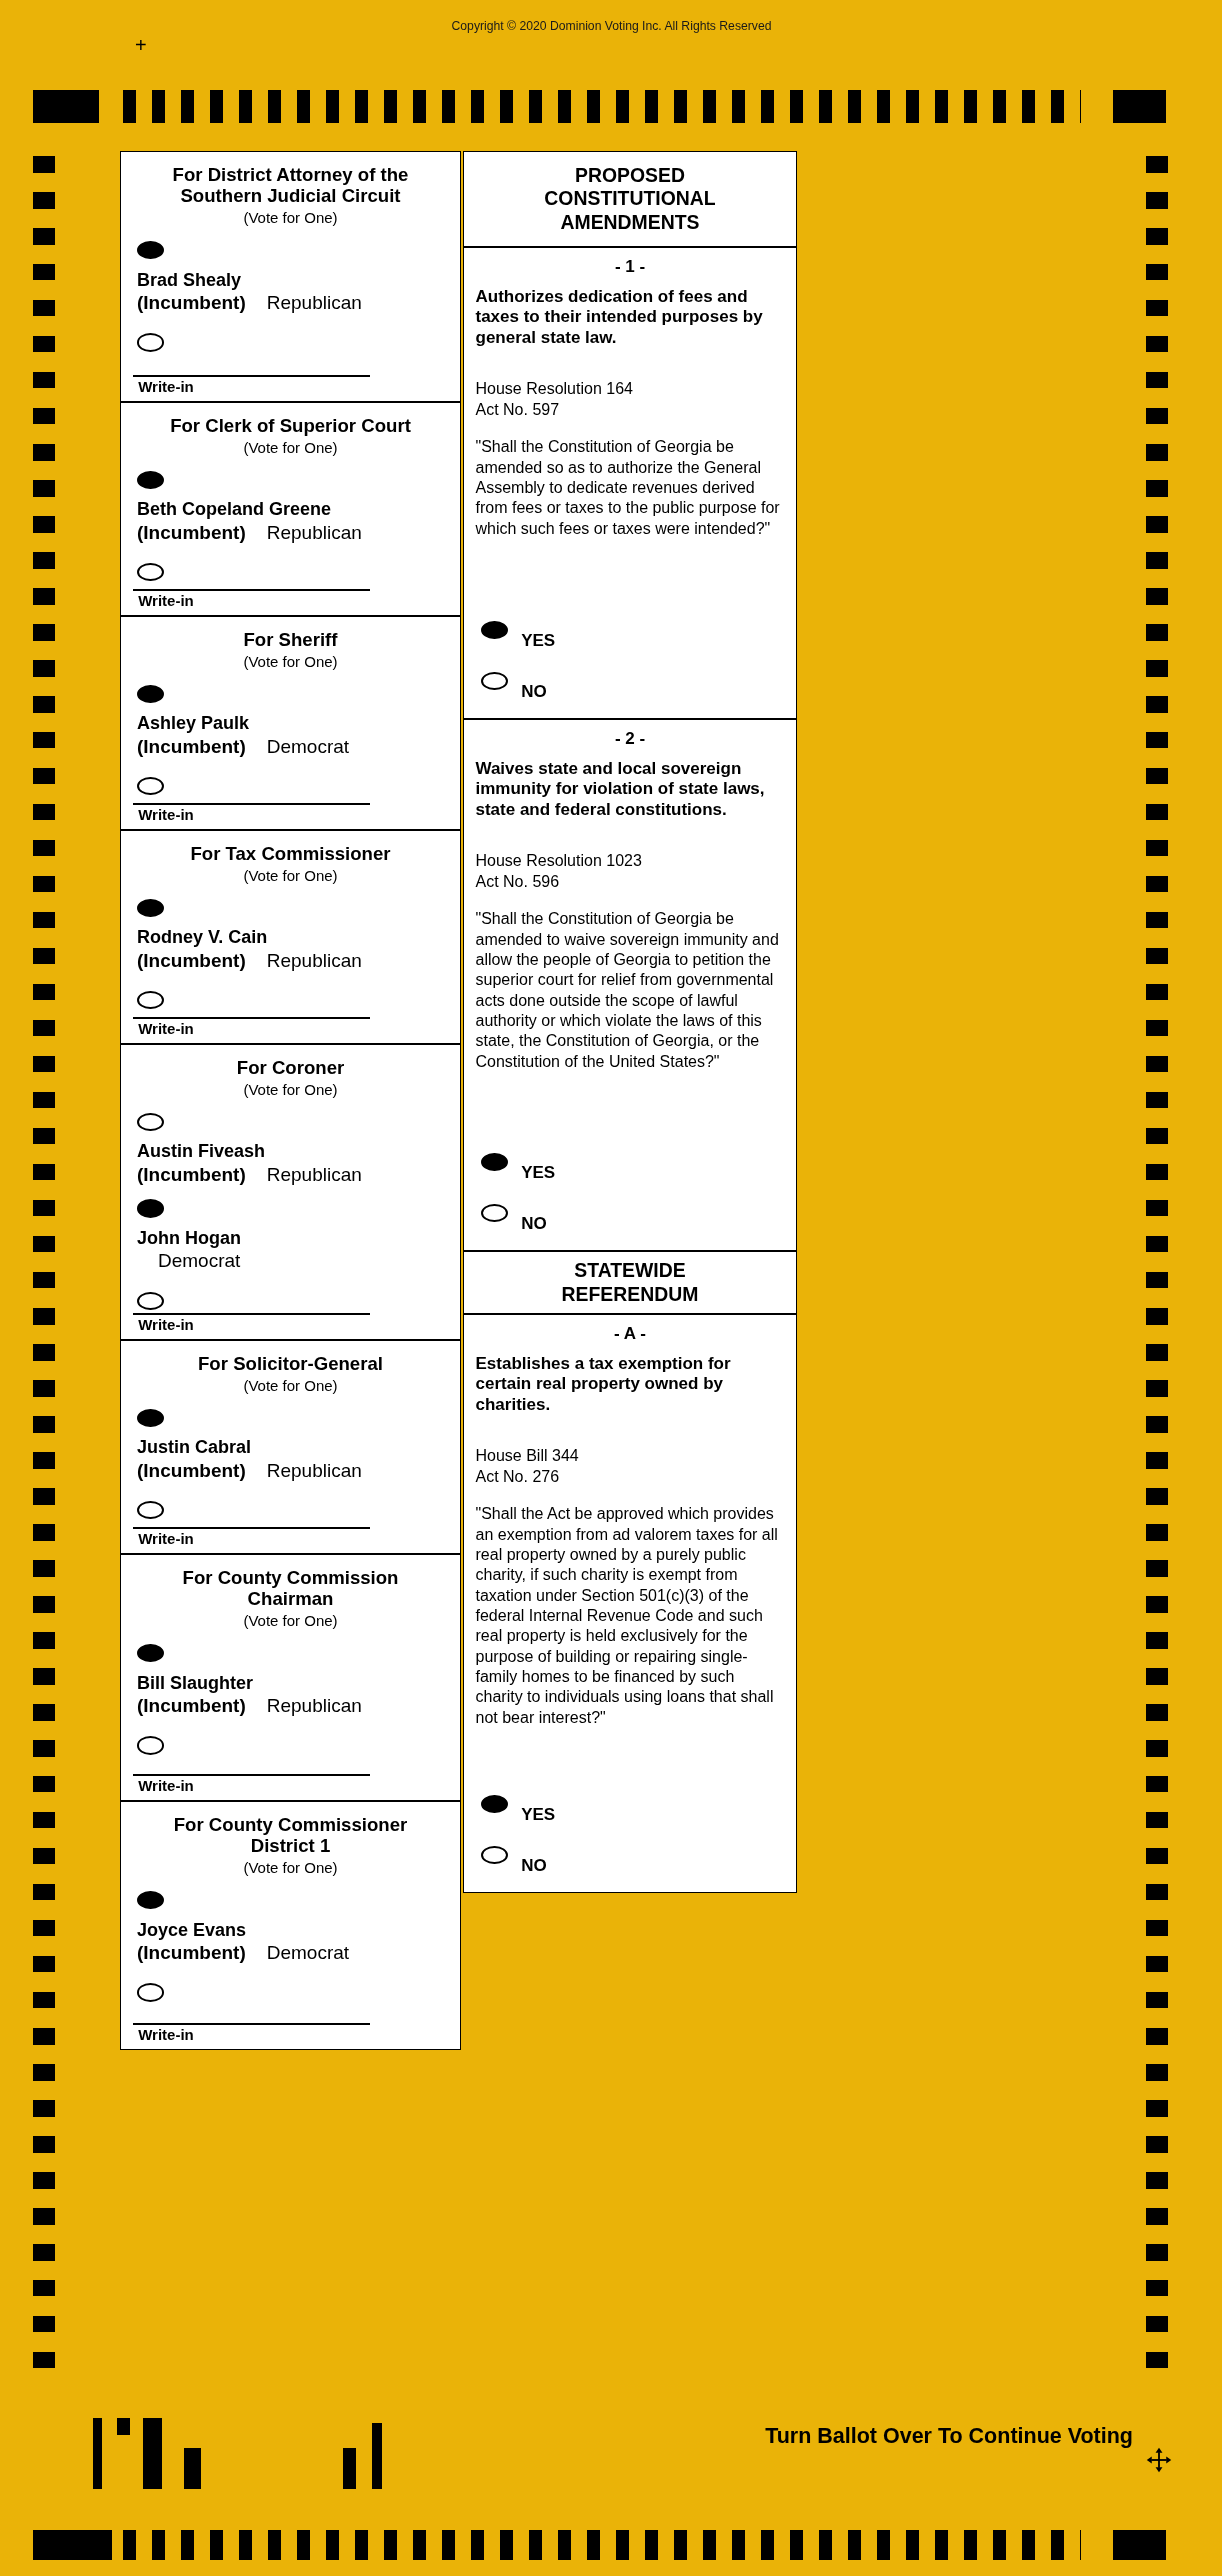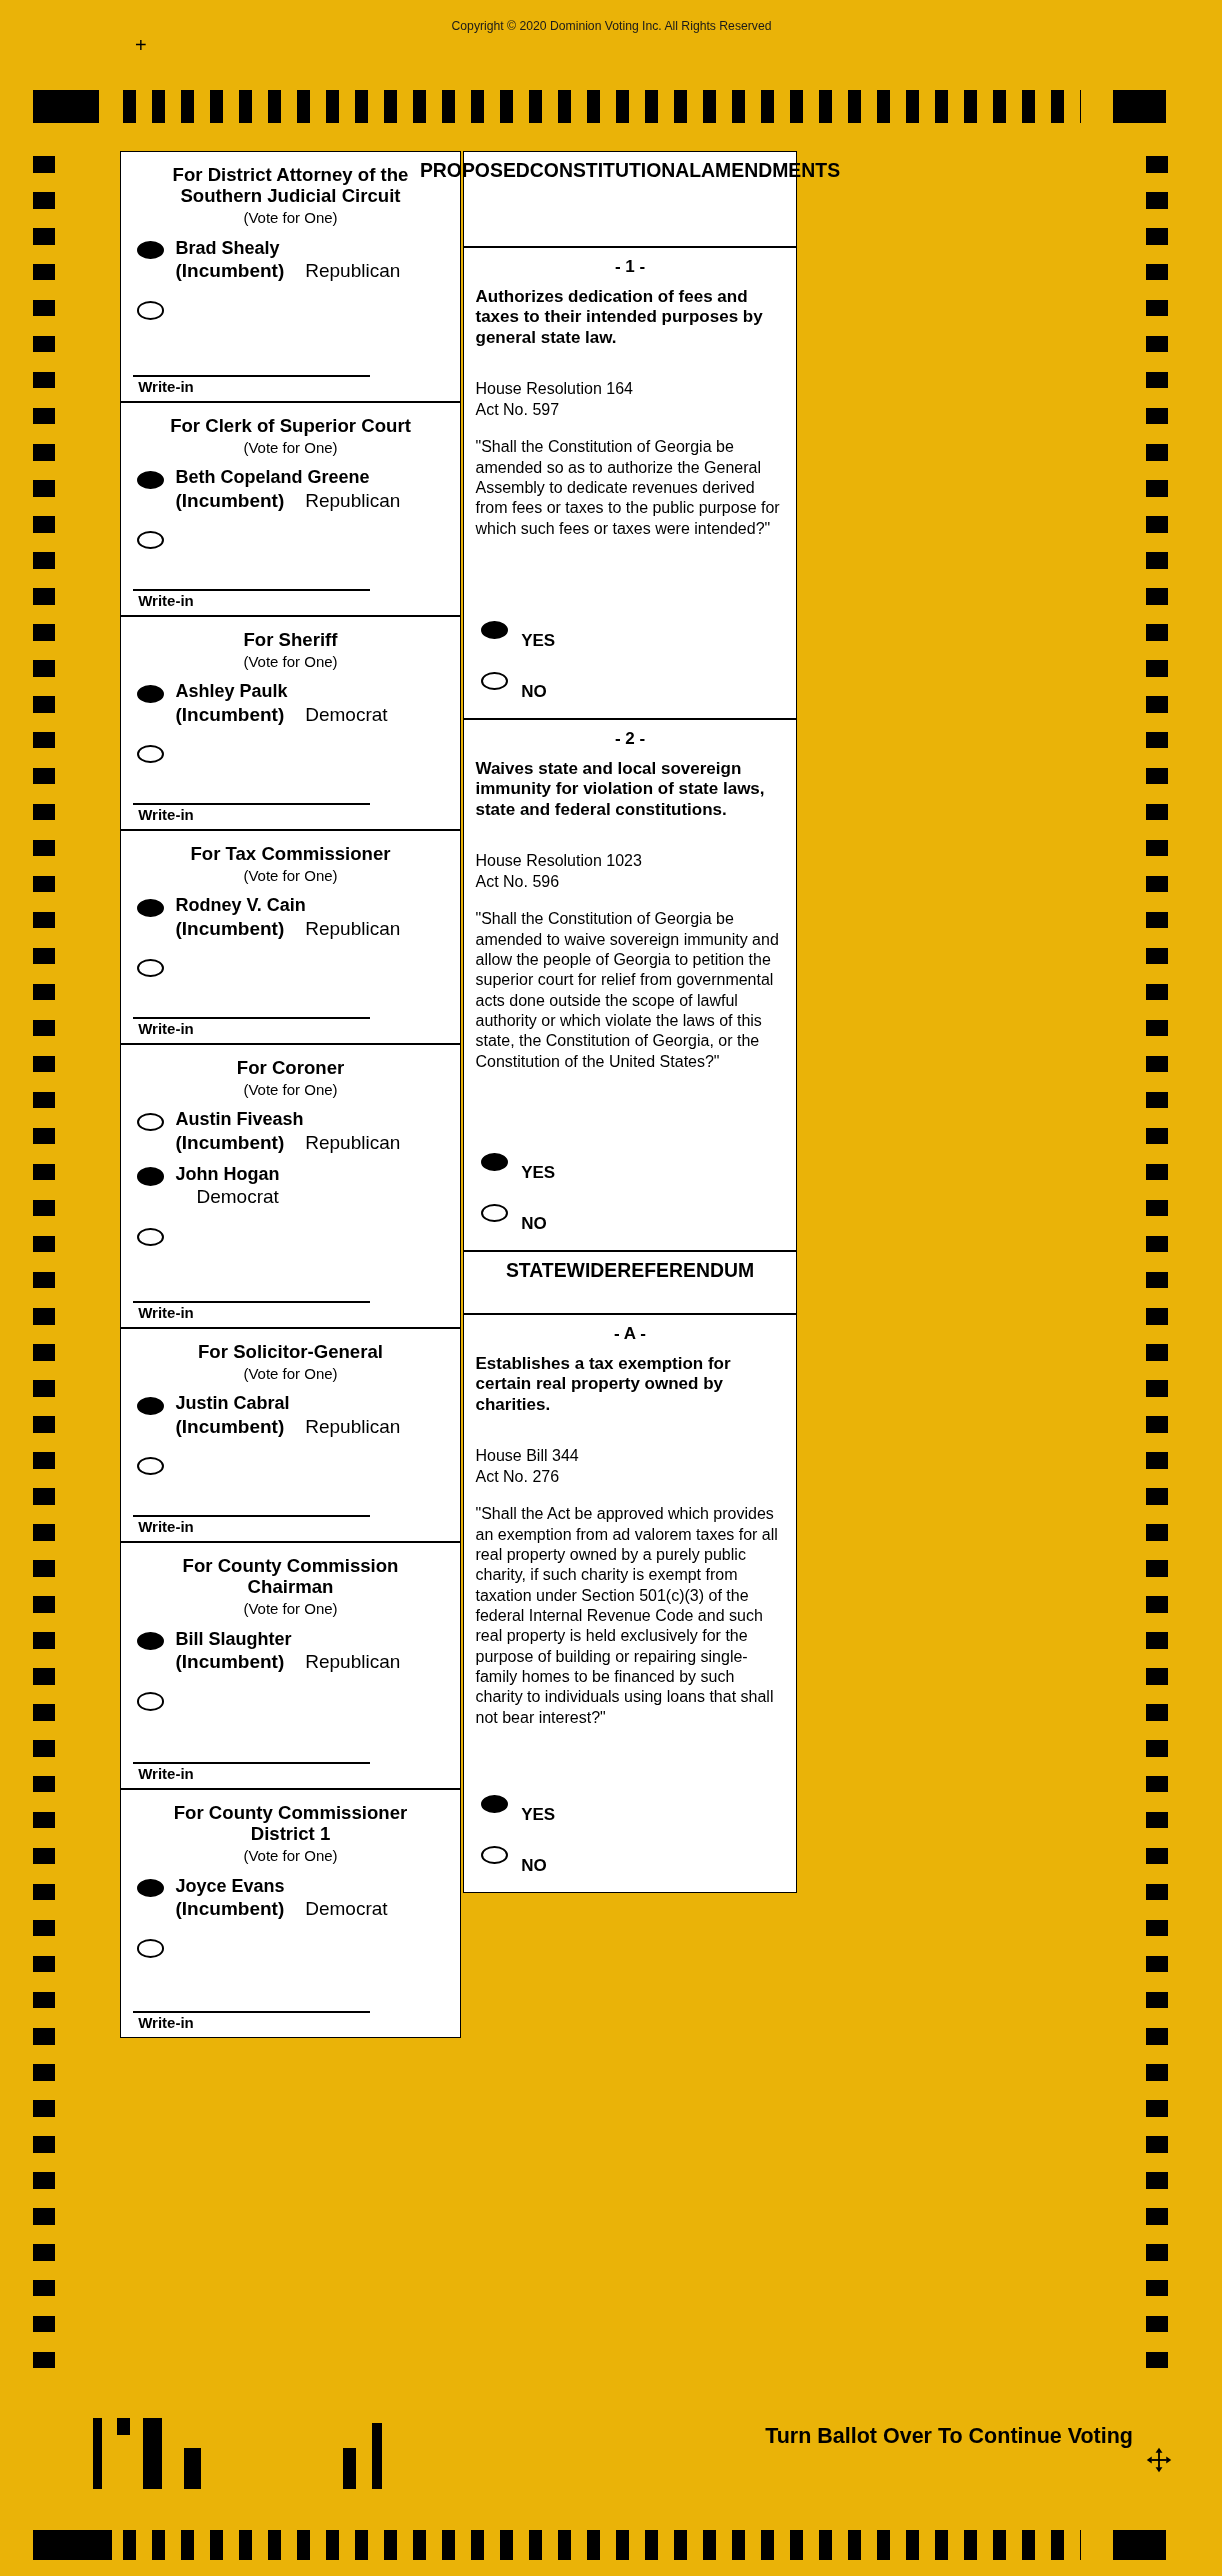--- a/index.html
+++ b/index.html
@@ -29,35 +29,35 @@
             border:1.4px solid #000;background:#fff;}
   .col-right{position:absolute;left:463px;top:151px;width:334px;box-sizing:border-box;
             border:1.4px solid #000;background:#fff;}
 
   
   .contest{display:flex;flex-direction:column;border-bottom:2.2px solid #000;box-sizing:border-box;}
   .contest:last-child{border-bottom:none;}
   .h-350{min-height:251px}.h-298{min-height:214px}.h-396{min-height:284px}.h-345{min-height:247px}
   .c-title{font-weight:700;font-size:18.6px;line-height:1.14;text-align:center;margin:11.5px 18.6px 0;}
   .c-vote{text-align:center;font-size:15px;margin:2.9px 0 5.7px;}
-  .cand{display:flex;align-items:flex-start;gap:11.5px;padding:7.2px 7.2px 4.3px 16px;}
+  .cand{display:flex;align-items:flex-start;gap:11.5px;padding:7.2px 7.2px 4.3px 16px;flex-direction:column;}
   .cand-lines{display:flex;flex-direction:column;}
   .cand-name{font-weight:700;font-size:18px;line-height:1.1;}
   .cand-detail{font-size:19px;display:flex;gap:21px;margin-top:1.4px;}
   .cand-detail b{font-weight:700;}
   .empty-row{padding-top:13px;padding-bottom:2.9px;}
   .oval{display:inline-block;width:23px;height:14.3px;border:2.2px solid #000;
         border-radius:50%;background:#fff;flex:none;margin-top:2.2px;}
   .oval.filled{background:#000;}
   .writein{margin-top:auto;padding:0 0 4.3px 11.5px;}
   .wi-line{width:237px;border-top:2.2px solid #000;margin-bottom:1.4px;}
   .wi-label{font-weight:700;font-size:15px;padding-left:5.7px;padding-bottom:1.4px;}
 
   
-  .rc-header{display:flex;flex-direction:row;justify-content:center;text-align:center;
+  .rc-header{display:flex;flex-direction:column;justify-content:center;text-align:center;
              font-weight:700;font-size:19.4px;line-height:1.2;padding:7.2px 0;
              border-bottom:2.2px solid #000;box-sizing:border-box;}
   .rch-1{min-height:96px}.rch-2{min-height:63px}
   .measure{display:flex;flex-direction:column;border-bottom:2.2px solid #000;
            box-sizing:border-box;padding:0 11.5px;}
   .measure:last-child{border-bottom:none;}
   .mh-658{min-height:472px}.mh-742{min-height:532px}.mh-804{min-height:577px}
   .m-num{text-align:center;font-weight:700;font-size:17px;margin:8.6px 0 10px;}
   .m-summary{font-weight:700;font-size:17px;line-height:1.22;}
   .m-refs{font-size:16px;margin-top:30px;line-height:1.3;}

